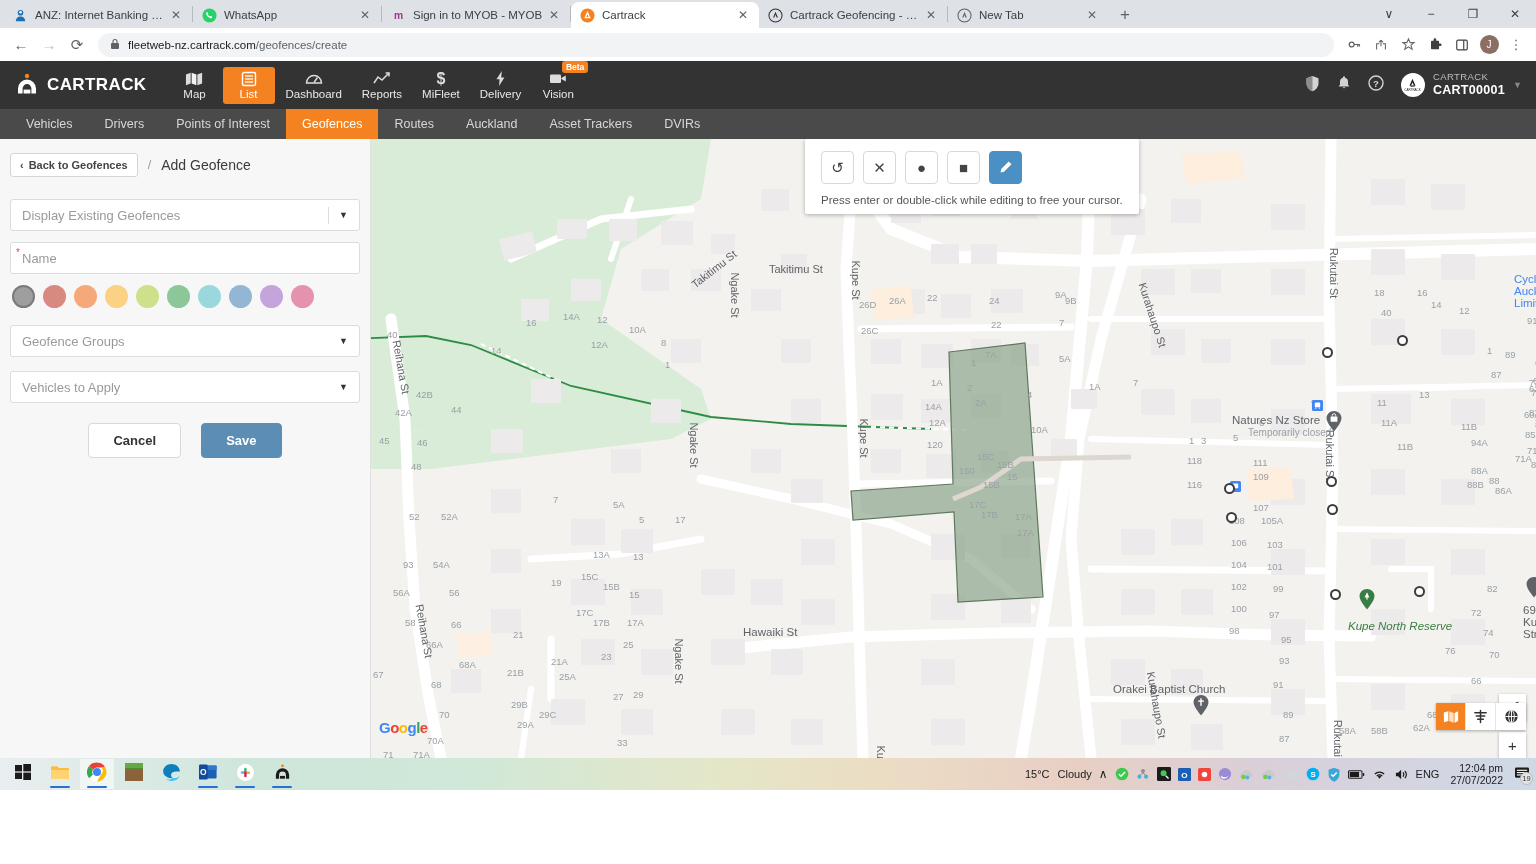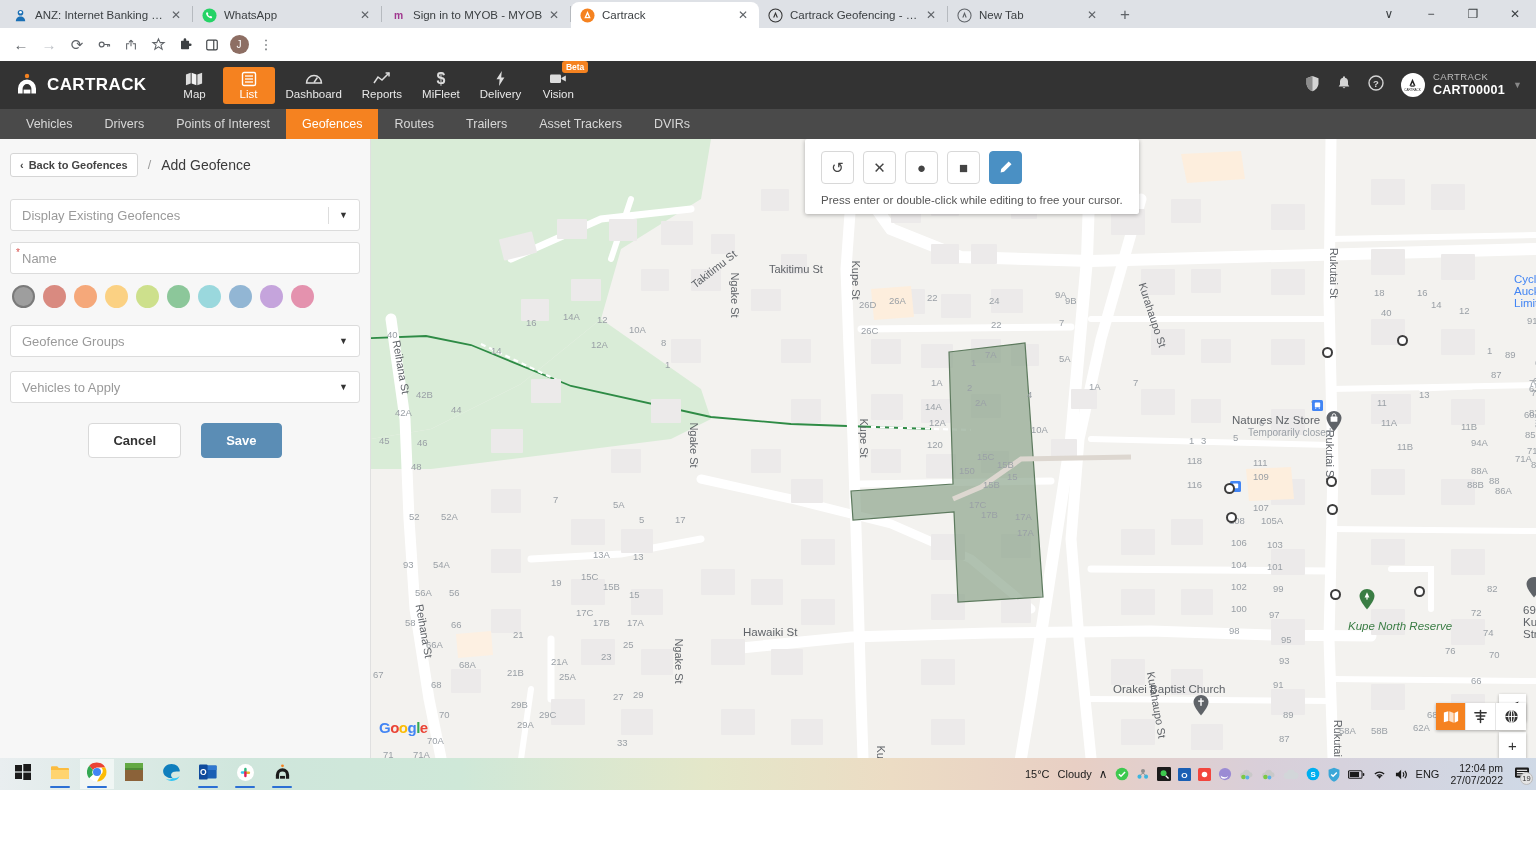--- a/index.html
+++ b/index.html
@@ -359,20 +359,29 @@
     <span>−</span>
     <span>❐</span>
     <span>✕</span>
   </div>
 </div>
 
 <div class="browser-toolbar">
   <div class="nav-btn">←</div>
   <div class="nav-btn disabled">→</div>
   <div class="nav-btn">⟳</div>
+  <div class="omnibox">
+    <span>
+      <svg width="10" height="12" viewBox="0 0 10 12">
+          <rect x="1" y="5" width="8" height="6" rx="1" fill="#5f6368"></rect>
+          <path d="M3 5V3.5a2 2 0 014 0V5" fill="none" stroke="#5f6368" stroke-width="1.1"></path>
+        </svg>
+    </span>
+    <span class="url"><span class="domain">fleetweb-nz.cartrack.com</span><span class="path">/geofences/create</span></span>
+  </div>
   <div class="toolbar-icons">
     <span class="ti">
       <svg width="15" height="15" viewBox="0 0 16 16">
           <circle cx="5" cy="8" r="2.6" fill="none" stroke="#5f6368" stroke-width="1.3"></circle>
           <path d="M7.6 8h6M11.5 8v2.4M13.3 8v2" stroke="#5f6368" stroke-width="1.3" fill="none"></path>
         </svg>
     </span>
     <span class="ti">
       <svg width="14" height="14" viewBox="0 0 16 16">
           <path d="M3 13V6.5h3M13 13V6.5h-3" fill="none" stroke="#5f6368" stroke-width="1.2"></path>
@@ -520,21 +529,21 @@
       </div>
     </div>
   </div>
 
   <div class="subnav">
     <div class="subnav-item">Vehicles</div>
     <div class="subnav-item">Drivers</div>
     <div class="subnav-item">Points of Interest</div>
     <div class="subnav-item active">Geofences</div>
     <div class="subnav-item">Routes</div>
-    <div class="subnav-item">Trailers</div>
+    <div class="subnav-item">Auckland</div>
     <div class="subnav-item">Asset Trackers</div>
     <div class="subnav-item">DVIRs</div>
   </div>
 
   <div class="body-row">
 
     <div class="panel">
       <div class="crumbs">
         <div class="back-btn">
           <span>‹</span>
@@ -782,21 +791,21 @@
         <span style="position:absolute;left:45px;top:250px">42B</span>
         <span style="position:absolute;left:24px;top:268px">42A</span>
         <span style="position:absolute;left:80px;top:265px">44</span>
         <span style="position:absolute;left:8px;top:296px">45</span>
         <span style="position:absolute;left:46px;top:298px">46</span>
         <span style="position:absolute;left:40px;top:322px">48</span>
         <span style="position:absolute;left:38px;top:372px">52</span>
         <span style="position:absolute;left:70px;top:372px">52A</span>
         <span style="position:absolute;left:32px;top:420px">93</span>
         <span style="position:absolute;left:62px;top:420px">54A</span>
-        <span style="position:absolute;left:44px;top:448px">56A</span>
+        <span style="position:absolute;left:22px;top:448px">56A</span>
         <span style="position:absolute;left:78px;top:448px">56</span>
         <span style="position:absolute;left:34px;top:478px">58</span>
         <span style="position:absolute;left:2px;top:530px">67</span>
         <span style="position:absolute;left:55px;top:500px">66A</span>
         <span style="position:absolute;left:80px;top:480px">66</span>
         <span style="position:absolute;left:60px;top:540px">68</span>
         <span style="position:absolute;left:88px;top:520px">68A</span>
         <span style="position:absolute;left:68px;top:570px">70</span>
         <span style="position:absolute;left:56px;top:596px">70A</span>
         <span style="position:absolute;left:12px;top:610px">71</span>

